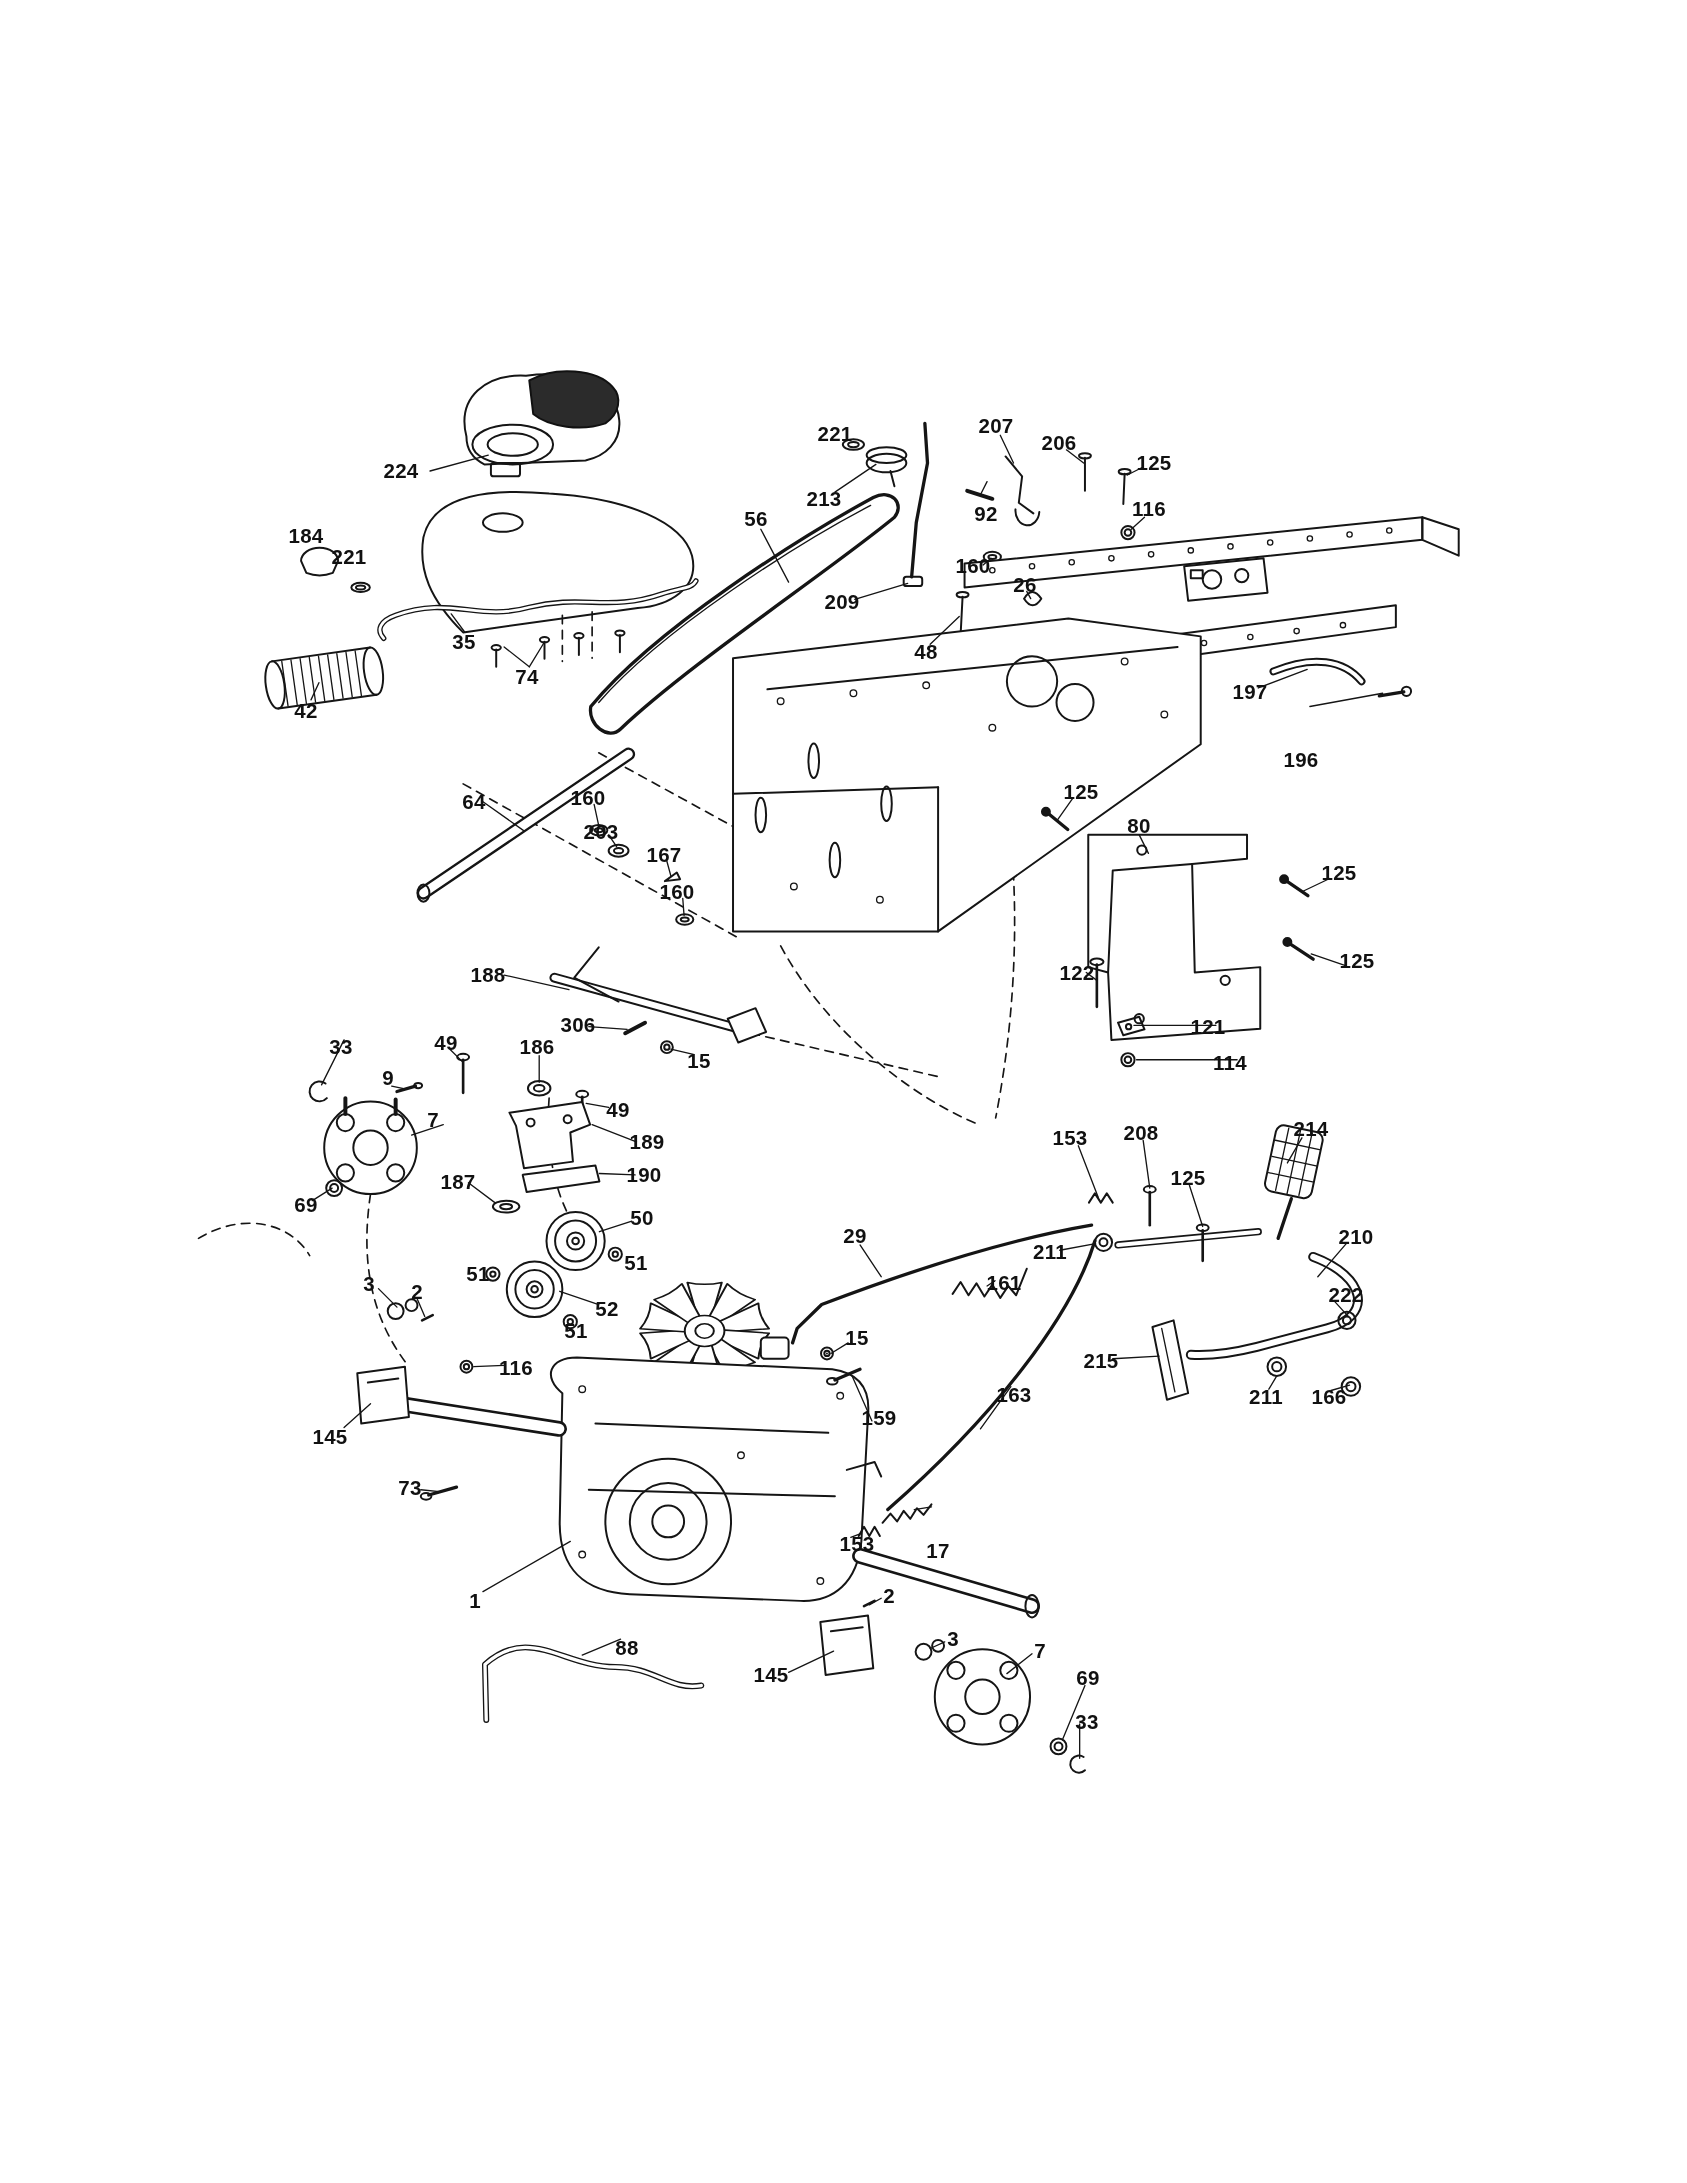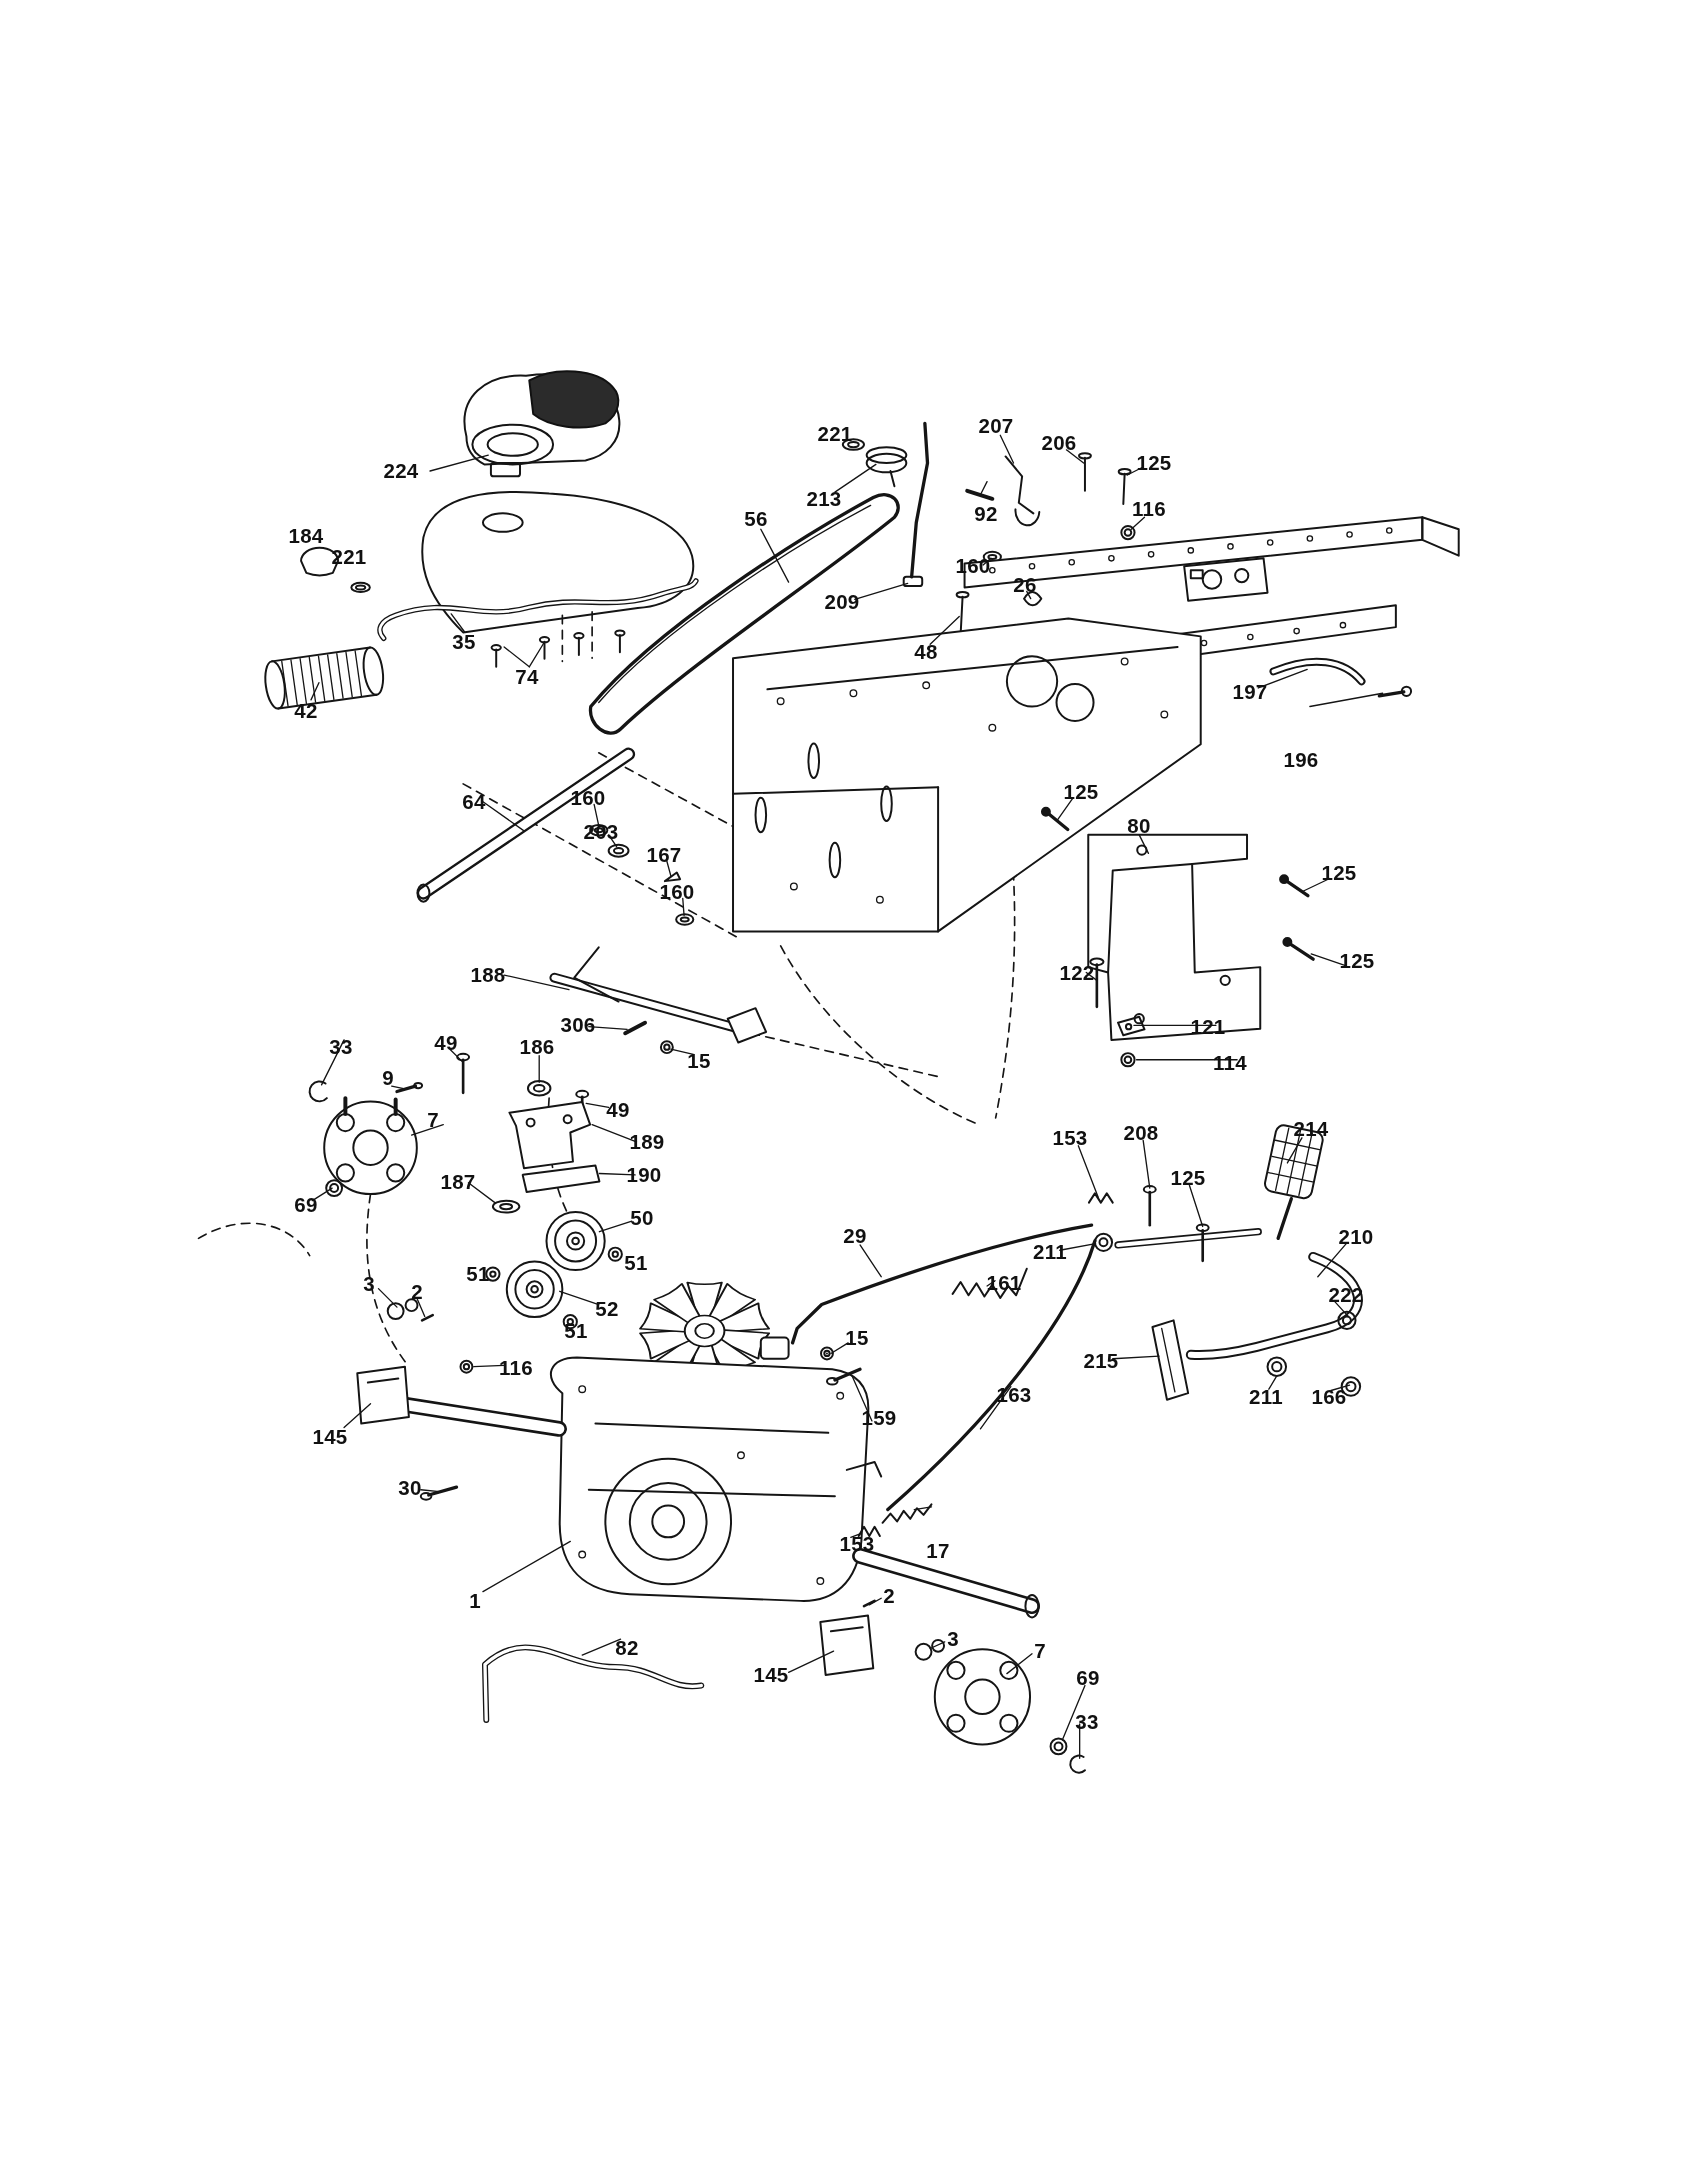--- a/index.html
+++ b/index.html
@@ -558,26 +558,26 @@
       <div class="callout" style="left: 369px; top: 1284px;">3</div>
       <div class="callout" style="left: 857px; top: 1338px;">15</div>
       <div class="callout" style="left: 576px; top: 1331px;">51</div>
       <div class="callout" style="left: 516px; top: 1368px;">116</div>
       <div class="callout" style="left: 1014px; top: 1395px;">163</div>
       <div class="callout" style="left: 1101px; top: 1361px;">215</div>
       <div class="callout" style="left: 1266px; top: 1397px;">211</div>
       <div class="callout" style="left: 1329px; top: 1397px;">166</div>
       <div class="callout" style="left: 330px; top: 1437px;">145</div>
       <div class="callout" style="left: 879px; top: 1418px;">159</div>
-      <div class="callout" style="left: 410px; top: 1488px;">30</div>
+      <div class="callout" style="left: 410px; top: 1488px;">73</div>
       <div class="callout" style="left: 938px; top: 1511px; margin-top: 40px;">17</div>
       <div class="callout" style="left: 857px; top: 1544px;">153</div>
       <div class="callout" style="left: 475px; top: 1601px;">1</div>
       <div class="callout" style="left: 889px; top: 1596px;">2</div>
-      <div class="callout" style="left: 627px; top: 1648px;">82</div>
+      <div class="callout" style="left: 627px; top: 1648px;">88</div>
       <div class="callout" style="left: 953px; top: 1639px;">3</div>
       <div class="callout" style="left: 1040px; top: 1651px;">7</div>
       <div class="callout" style="left: 1088px; top: 1678px;">69</div>
       <div class="callout" style="left: 771px; top: 1675px;">145</div>
       <div class="callout" style="left: 1087px; top: 1722px;">33</div>
     </div>
 
 </div>
 
 

